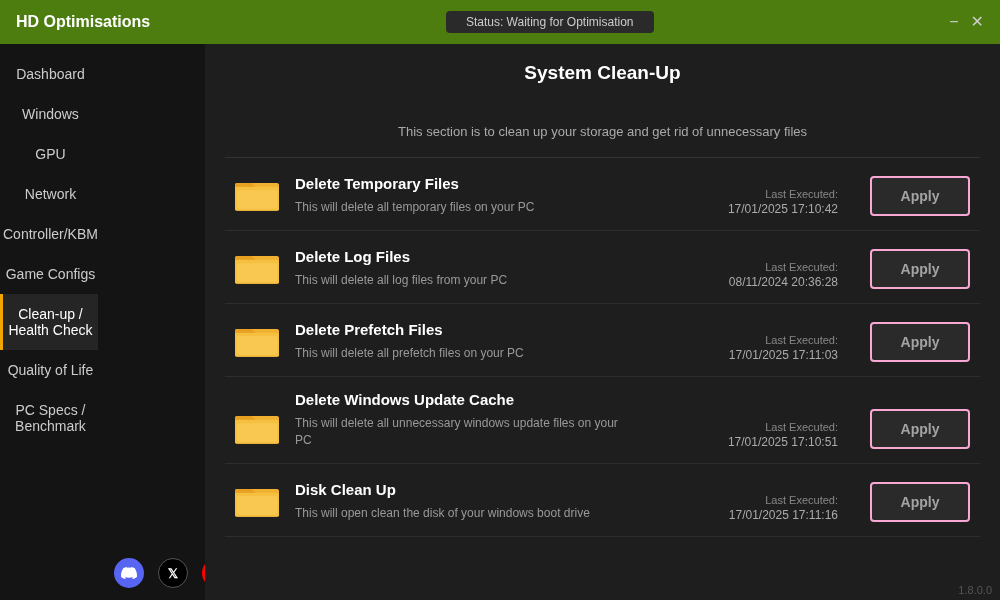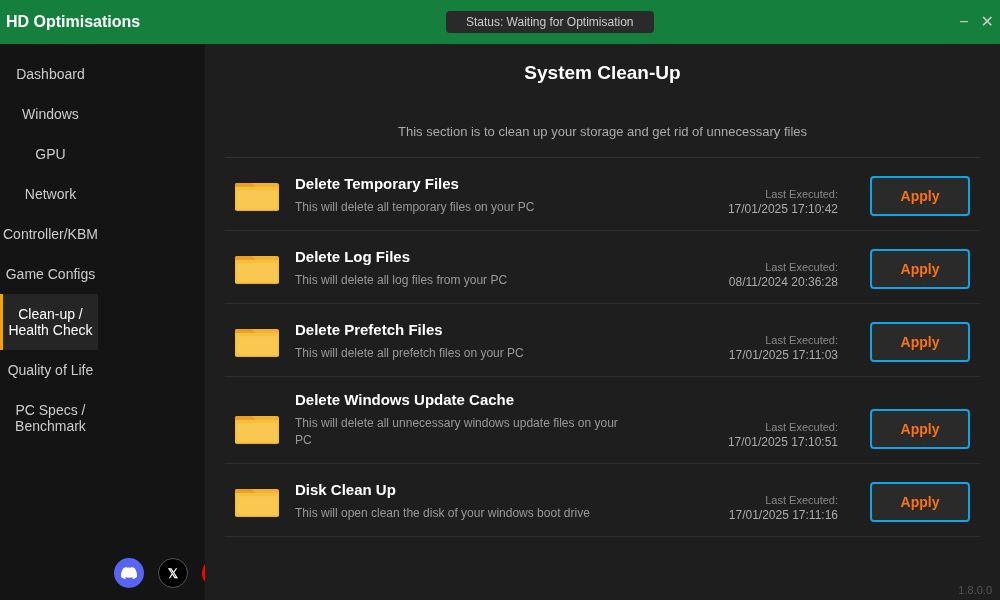--- a/index.html
+++ b/index.html
@@ -11,22 +11,22 @@
       color: #ffffff;
       overflow: hidden;
       position: relative;
     }
 
     
     .title-bar {
       display: flex;
       align-items: center;
       justify-content: space-between;
-      padding: 8px 6px;
-      background: #15803d;
+      padding: 8px 16px;
+      background: #4d7c0f;
       height: 44px;
     }
     .title-bar-left {
       font-size: 16px;
       font-weight: bold;
       color: #ffffff;
     }
     .title-bar-center {
       font-size: 12px;
       color: #cccccc;
@@ -191,22 +191,22 @@
       min-width: 160px;
     }
     .opt-last-exec .label {
       font-size: 11px;
       color: #888888;
       display: block;
       margin-bottom: 2px;
     }
     .apply-btn {
       background: #2a2a2a;
-      border: 2px solid #0ea5e9;
-      color: #f97316;
+      border: 2px solid #f9a8d4;
+      color: #a3a3a3;
       font-size: 14px;
       font-weight: bold;
       padding: 10px 28px;
       border-radius: 4px;
       cursor: pointer;
       flex-shrink: 0;
       min-width: 100px;
     }
 
     

